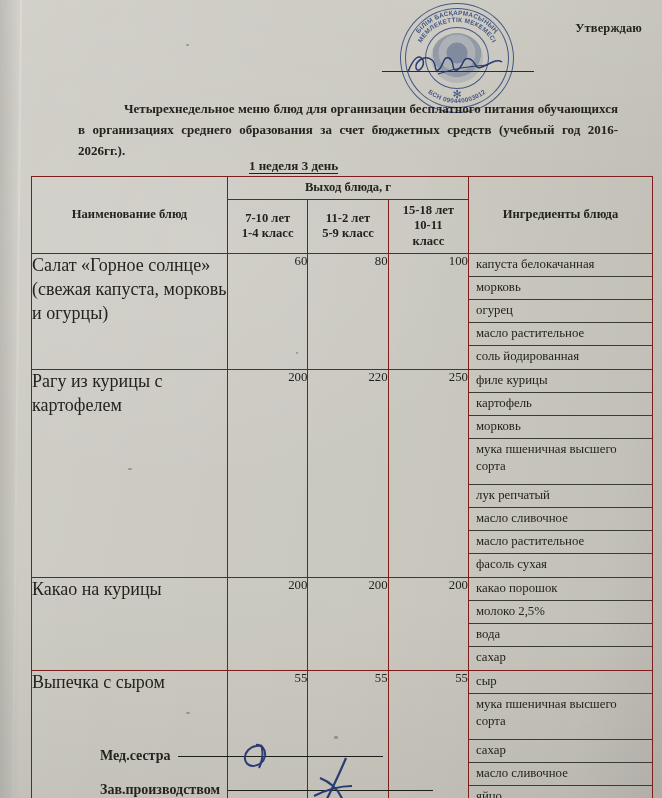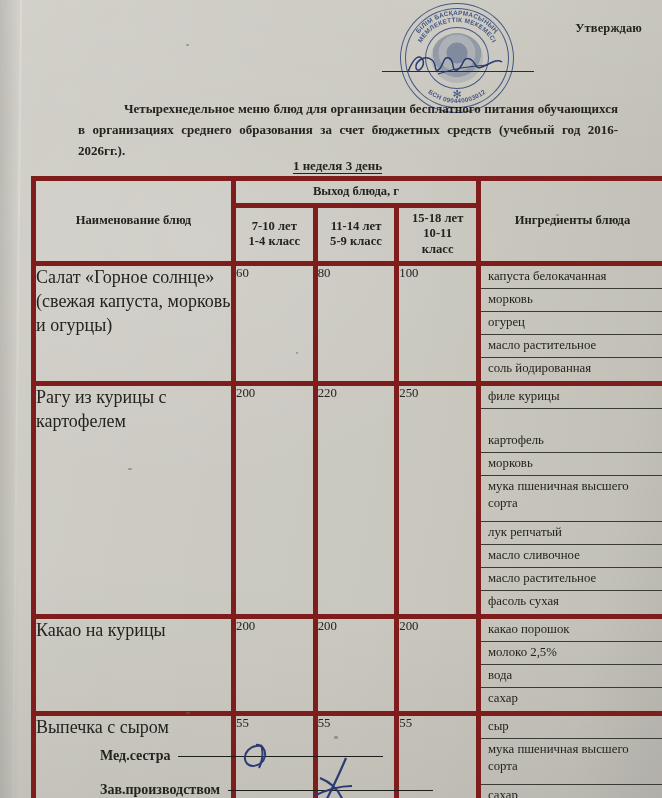--- a/index.html
+++ b/index.html
@@ -144,41 +144,40 @@
   }
   #subtitle {
     position: absolute;
     left: 0;
     top: 158px;
     width: 587px;
     text-align: center;
     font-weight: bold;
     font-size: 13px;
     z-index: 2;
-    margin-left: 44px;
   }
   #subtitle span {
     border-bottom: 1.5px solid #24241f;
     padding-bottom: 0px;
   }
 
   
   #menu-table {
     position: absolute;
     left: 31px;
     top: 176px;
     width: 607px;
     border-collapse: collapse;
     table-layout: fixed;
     font-size: 12.6px;
     z-index: 2;
     background: rgba(255,255,255,0.035);
   }
   #menu-table td, #menu-table th {
-    border: 5px solid #7f1d1d;
+    border: 1px solid #7f1d1d;
     padding: 0;
     vertical-align: top;
   }
   #menu-table thead th {
     font-weight: bold;
     text-align: center;
     vertical-align: middle;
     font-size: 12.6px;
     line-height: 1.25;
     padding: 3px 2px;
@@ -188,21 +187,21 @@
   th.h-ing    { width: 179px; }
   th.sub-age  { width: 78.6px; }
 
   td.c-name {
     padding: 4px 3px 3px 7px;
     line-height: 1.33;
     text-align: left;
     font-size: 18px;
   }
   td.c-gram {
-    text-align: left;
+    text-align: right;
     padding-top: 4px;
     font-size: 12.8px;
   }
   td.c-ing-wrap { padding: 0; }
   .ing-list {
     display: block;
     width: 100%;
     border-collapse: collapse;
   }
   .ing-row {
@@ -316,21 +315,21 @@
       <th class="h-name" rowspan="2">Наименование блюд</th>
       <th class="h-out" colspan="3">Выход блюда, г</th>
       <th class="h-ing" rowspan="2">Ингредиенты блюда</th>
     </tr>
     <tr>
       <th class="sub-age">
         <div>7-10 лет</div>
         <div>1-4 класс</div>
       </th>
       <th class="sub-age">
-        <div>11-14 лет</div>
+        <div>11-2 лет</div>
         <div>5-9 класс</div>
       </th>
       <th class="sub-age">
         <div>15-18 лет</div>
         <div>10-11</div>
         <div>класс</div>
       </th>
     </tr>
   </thead>
   <tbody id="menu-body">
@@ -357,21 +356,21 @@
         <td class="c-name">
           <div>Рагу из курицы с</div>
           <div>картофелем</div>
         </td>
         <td class="c-gram">200</td>
         <td class="c-gram">220</td>
         <td class="c-gram">250</td>
         <td class="c-ing-wrap">
           <div class="ing-list">
             <div class="ing-row" style="min-height: 23px;">филе курицы</div>
-            <div class="ing-row" style="min-height: 23px; margin-top: 21px;">картофель</div>
+            <div class="ing-row" style="min-height: 23px;">картофель</div>
             <div class="ing-row" style="min-height: 23px;">морковь</div>
             <div class="ing-row" style="min-height: 46px;">мука пшеничная высшего сорта</div>
             <div class="ing-row" style="min-height: 23px;">лук репчатый</div>
             <div class="ing-row" style="min-height: 23px;">масло сливочное</div>
             <div class="ing-row" style="min-height: 23px;">масло растительное</div>
             <div class="ing-row" style="min-height: 23px;">фасоль сухая</div>
           </div>
         </td>
       </tr>
       <tr>

